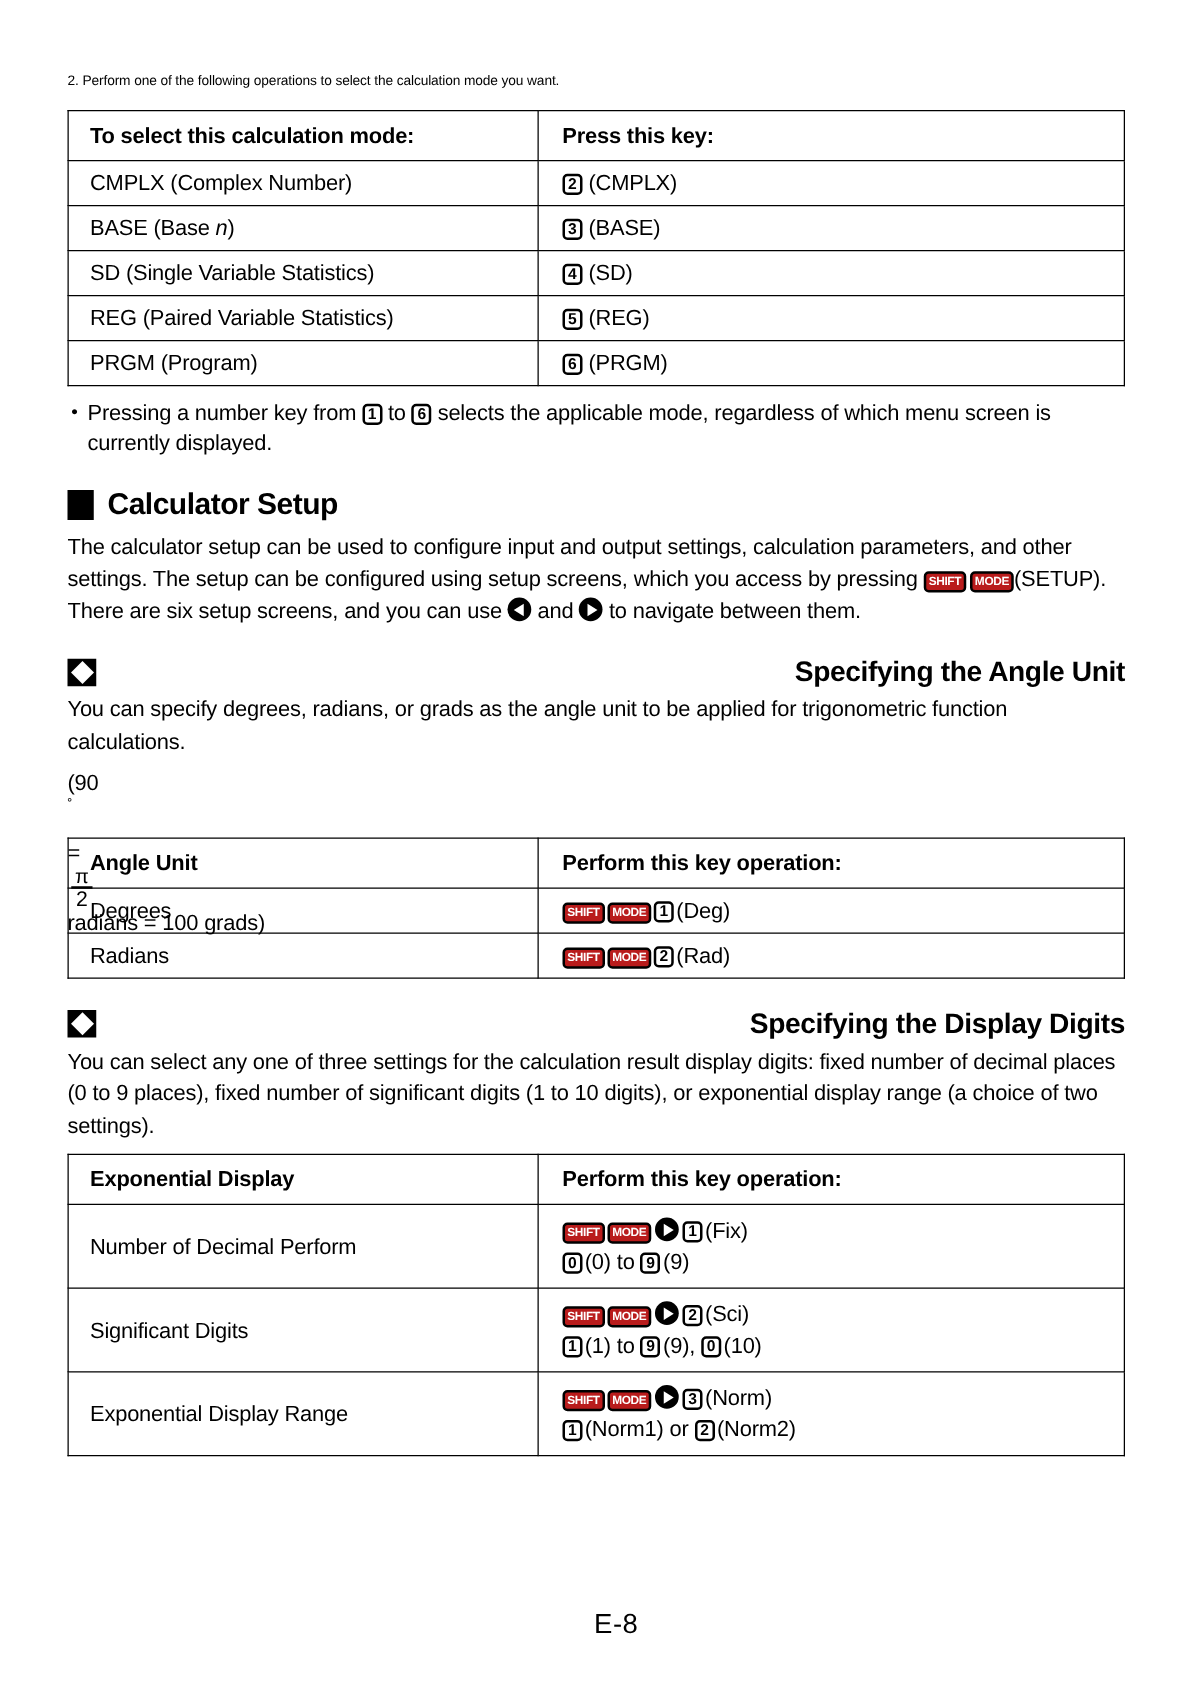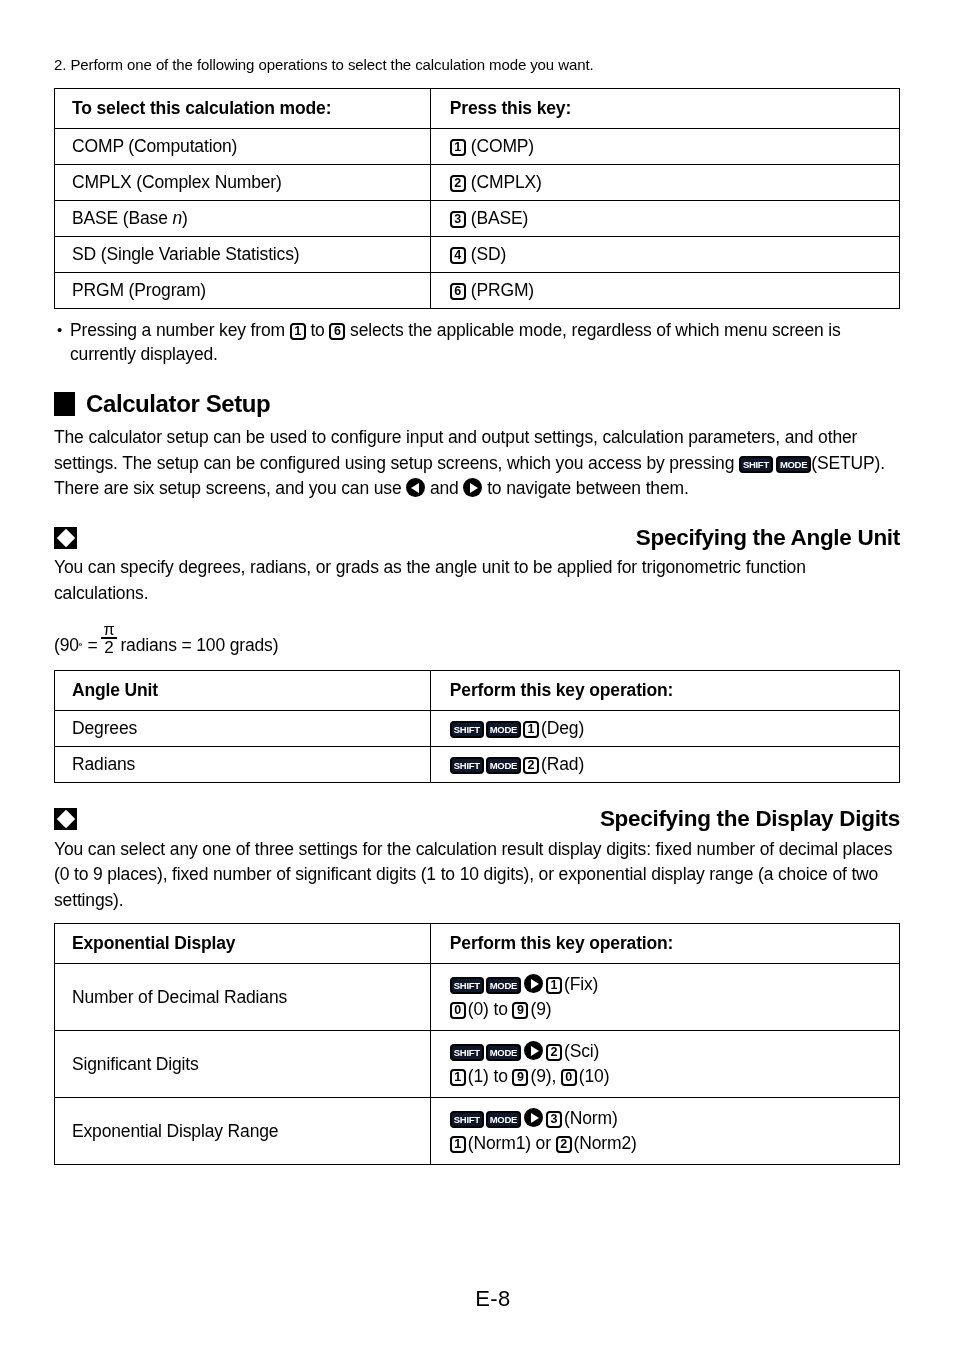--- a/index.html
+++ b/index.html
@@ -16,21 +16,21 @@
   }
   .page {
     position: absolute;
     left: 0; top: 0;
     width: 954px; height: 1345px;
     padding: 54px 54px 0 54px;
   }
 
   
   .numbered-line {
-    font-size: 15px;
+    font-size: 11px;
     line-height: 22px;
     letter-spacing: -0.1px;
     margin: 0 0 12px 0;
     white-space: nowrap;
   }
   .body-para {
     font-size: 17.5px;
     line-height: 25.5px;
     letter-spacing: -0.15px;
     margin: 0;
@@ -109,21 +109,21 @@
     text-align: center;
     vertical-align: 1px;
     line-height: 13px;
     font-size: 12.5px;
     min-width: 16px;
     height: 17px;
     padding: 0 1px;
     letter-spacing: 0;
   }
   .keycap.dark {
-    background: #0f172a;
+    background: #b91c1c;
     color: #fff;
     border-color: #000;
     font-size: 10px;
     line-height: 13px;
     letter-spacing: -0.3px;
     padding: 0 2px;
     min-width: 0;
   }
   .keycap.dark.wide { font-size: 9.5px; }
   .keyround {
@@ -178,21 +178,22 @@
   .keyseq .keyround { margin-right: 3px; margin-left: 1px; }
   .kgap { display: inline-block; width: 3px; }
 
   
   .frac-line {
     font-size: 17.5px;
     letter-spacing: -0.15px;
     margin: 10px 0 0 0;
     height: 40px;
     display: flex;
-    align-items: flex-end;
+    align-items: flex-start;
+    flex-direction: column;
   }
   .frac {
     display: inline-flex;
     flex-direction: column;
     align-items: center;
     vertical-align: middle;
     margin: 0 3px;
     position: relative;
     top: 1px;
   }
@@ -221,34 +222,34 @@
 
   <p class="numbered-line">2. Perform one of the following operations to select the calculation mode you want.</p>
 
   <table class="doc">
     <tbody>
         <tr class="hdr">
       <td class="c1">To select this calculation mode:</td>
       <td class="c2">Press this key:</td>
     </tr>
     <tr>
-      <td class="c1">COMP (Computation)</td>
-      <td class="c2"><span class="keyseq"><span class="keycap">1</span><span class="kgap"></span><span>(COMP)</span></span></td>
-    </tr>
-    <tr>
       <td class="c1">CMPLX (Complex Number)</td>
       <td class="c2"><span class="keyseq"><span class="keycap">2</span><span class="kgap"></span><span>(CMPLX)</span></span></td>
     </tr>
     <tr>
       <td class="c1"><span>BASE (Base </span><i>n</i><span>)</span></td>
       <td class="c2"><span class="keyseq"><span class="keycap">3</span><span class="kgap"></span><span>(BASE)</span></span></td>
     </tr>
     <tr>
       <td class="c1">SD (Single Variable Statistics)</td>
       <td class="c2"><span class="keyseq"><span class="keycap">4</span><span class="kgap"></span><span>(SD)</span></span></td>
+    </tr>
+    <tr>
+      <td class="c1">REG (Paired Variable Statistics)</td>
+      <td class="c2"><span class="keyseq"><span class="keycap">5</span><span class="kgap"></span><span>(REG)</span></span></td>
     </tr>
     <tr>
       <td class="c1">PRGM (Program)</td>
       <td class="c2"><span class="keyseq"><span class="keycap">6</span><span class="kgap"></span><span>(PRGM)</span></span></td>
     </tr>
   </tbody>
     </table>
 
   <p class="bullet-para">
     <span class="dot">•</span>
@@ -319,21 +320,21 @@
   <div class="spacer-10"></div>
 
   <table class="doc">
     <tbody>
         <tr class="hdr">
       <td class="c1">Exponential Display</td>
       <td class="c2">Perform this key operation:</td>
     </tr>
 
     <tr>
-      <td class="c1">Number of Decimal Radians</td>
+      <td class="c1">Number of Decimal Perform</td>
       <td class="c2 two-line">
         <div class="keyseq"><span class="keycap dark wide">SHIFT</span><span class="keycap dark wide">MODE</span><span class="keyround right"></span><span class="keycap">1</span><span>(Fix)</span></div>
         <div class="keyseq"><span class="keycap">0</span><span>(0) to</span>&nbsp;<span class="keycap">9</span><span>(9)</span></div>
       </td>
     </tr>
 
     <tr>
       <td class="c1">Significant Digits</td>
       <td class="c2 two-line">
         <div class="keyseq"><span class="keycap dark wide">SHIFT</span><span class="keycap dark wide">MODE</span><span class="keyround right"></span><span class="keycap">2</span><span>(Sci)</span></div>

